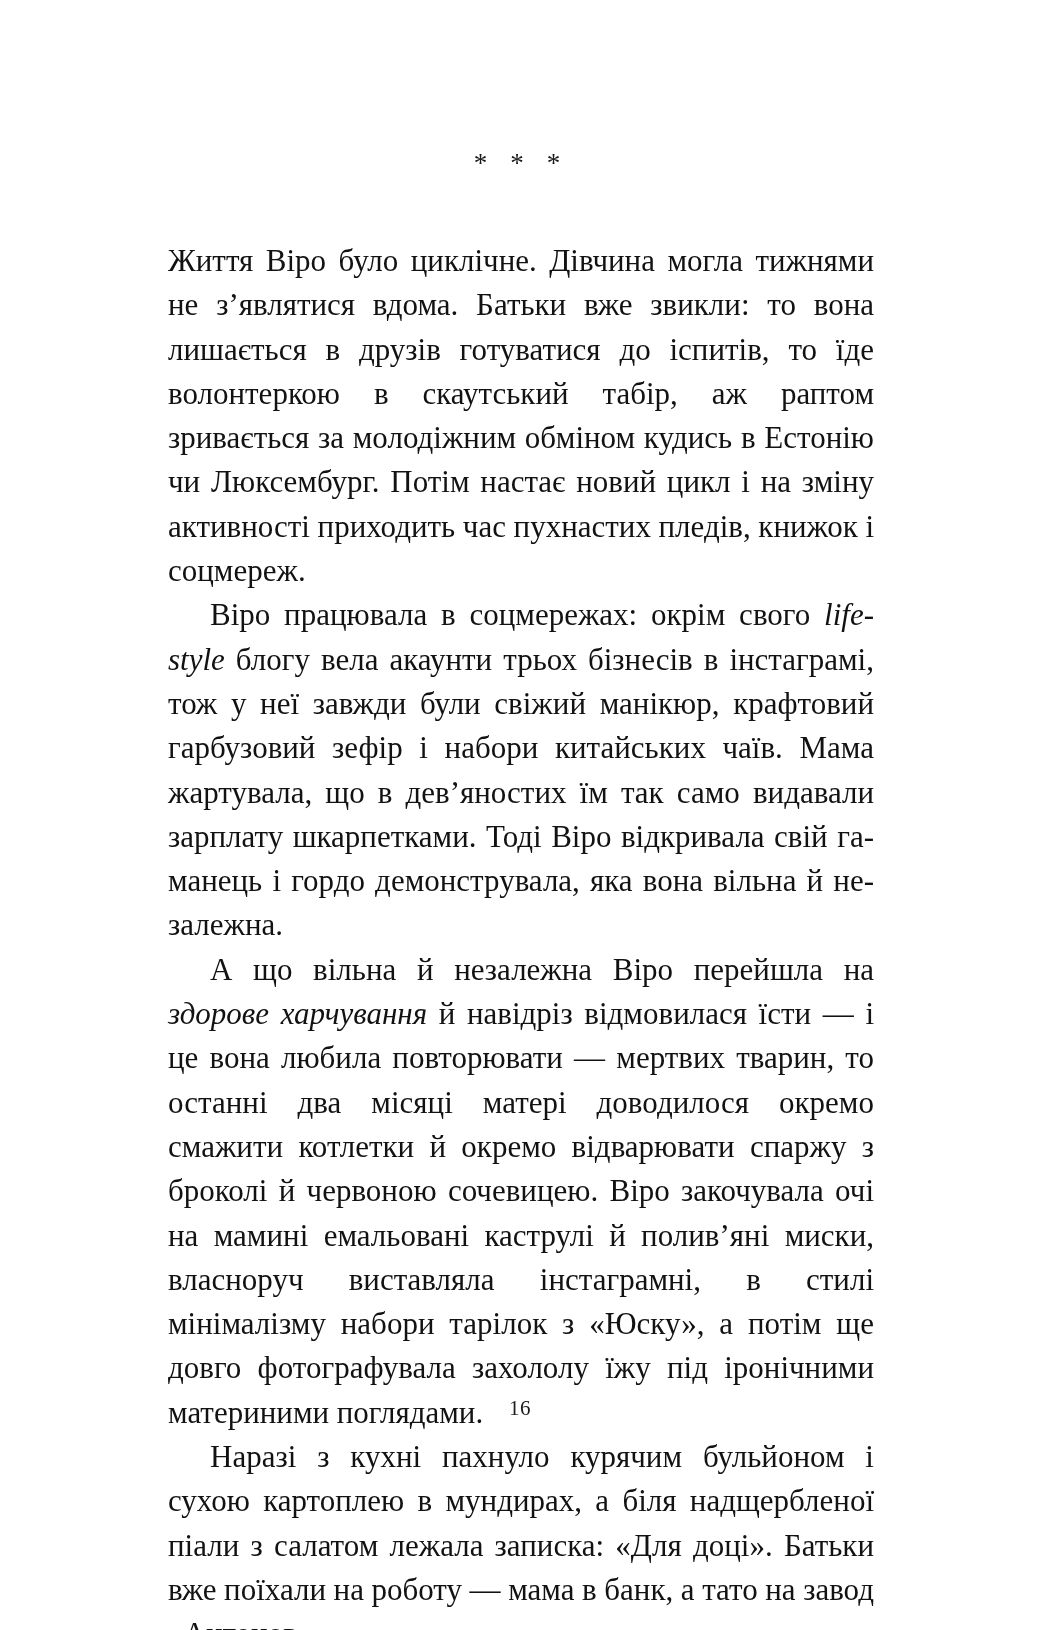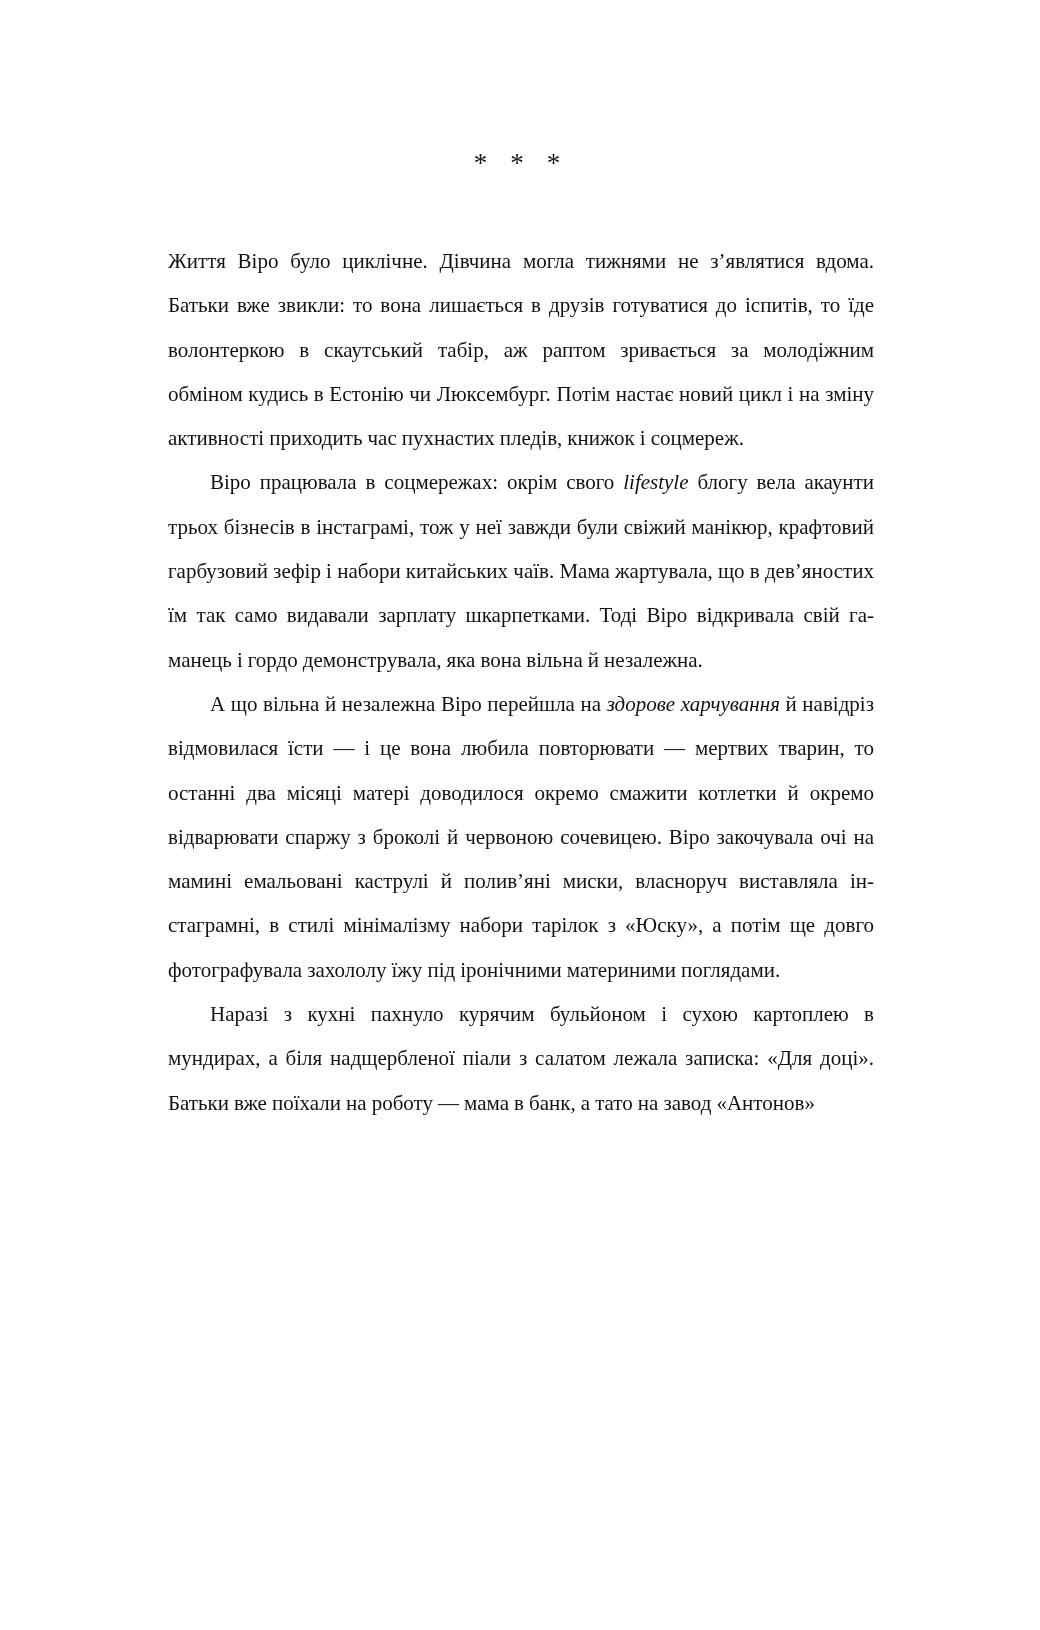--- a/index.html
+++ b/index.html
@@ -32,21 +32,21 @@
     color: #1a1a1a;
     text-align: center;
     letter-spacing: 0.30em;
     margin: 0 0 62px 0;
     line-height: 1;
     user-select: none;
   }
 
   p.body-par {
     font-family: "Liberation Serif", "DejaVu Serif", serif;
-    font-size: 21px;
+    font-size: 31px;
     line-height: 44.3px;
     color: #121212;
     text-align: justify;
     text-justify: inter-word;
     margin: 0;
     padding: 0;
     text-indent: 42px;
     hyphens: manual;
     -webkit-hyphens: manual;
     word-spacing: -0.2px;
@@ -83,14 +83,15 @@
 
     <div id="paragraphs-container">
         <p class="body-par first"><span>Життя Віро було циклічне. Дівчина могла тижнями не з’являтися вдома. Батьки вже звикли: то вона лиша­ється в друзів готуватися до іспитів, то їде волонтер­кою в скаутський табір, аж раптом зривається за мо­лодіжним обміном кудись в Естонію чи Люксембург. Потім настає новий цикл і на зміну активності прихо­дить час пухнастих пледів, книжок і соцмереж.</span></p>
         <p class="body-par"><span>Віро працювала в соцмережах: окрім свого </span><i>life­style</i><span> блогу вела акаунти трьох бізнесів в інстаграмі, тож у неї завжди були свіжий манікюр, крафтовий гарбузовий зефір і набори китайських чаїв. Мама жартувала, що в дев’яностих їм так само видавали зарплату шкарпетками. Тоді Віро відкривала свій га­манець і гордо демонструвала, яка вона вільна й не­залежна.</span></p>
         <p class="body-par"><span>А що вільна й незалежна Віро перейшла на </span><i>здоро­ве харчування</i><span> й навідріз відмовилася їсти — і це вона любила повторювати — мертвих тварин, то останні два місяці матері доводилося окремо смажити котлет­ки й окремо відварювати спаржу з броколі й червоною сочевицею. Віро закочувала очі на мамині емальовані каструлі й полив’яні миски, власноруч виставляла ін­стаграмні, в стилі мінімалізму набори тарілок з «Юс­ку», а потім ще довго фотографувала захололу їжу під іронічними материними поглядами.</span></p>
         <p class="body-par"><span>Наразі з кухні пахнуло курячим бульйоном і сухою картоплею в мундирах, а біля надщербленої піали з са­латом лежала записка: «Для доці». Батьки вже поїхали на роботу — мама в банк, а тато на завод «Антонов»</span></p>
       </div>
 
   </div>
 
+  <div class="folio">16</div>
 
 </div>
 
 </body></html>

